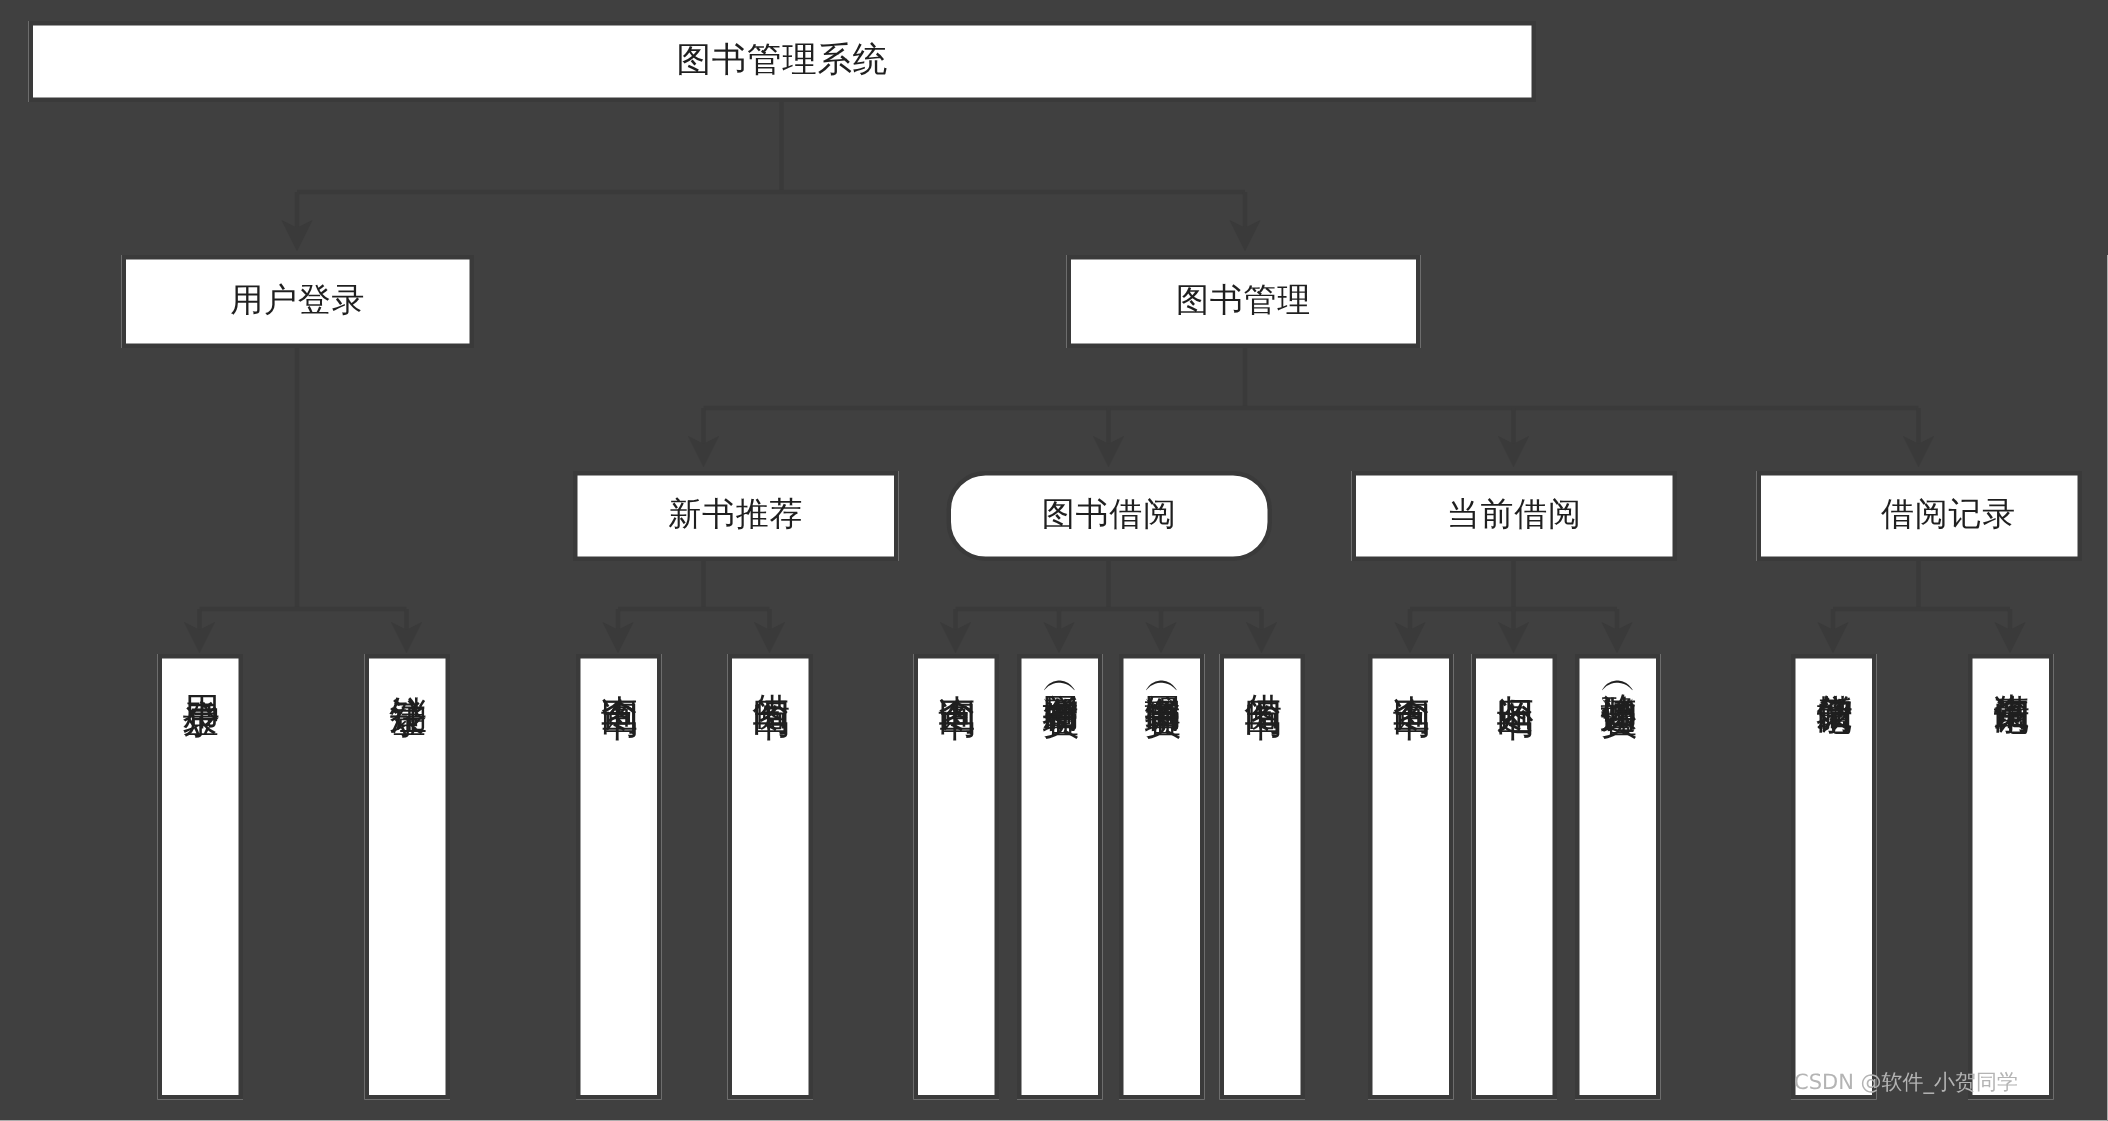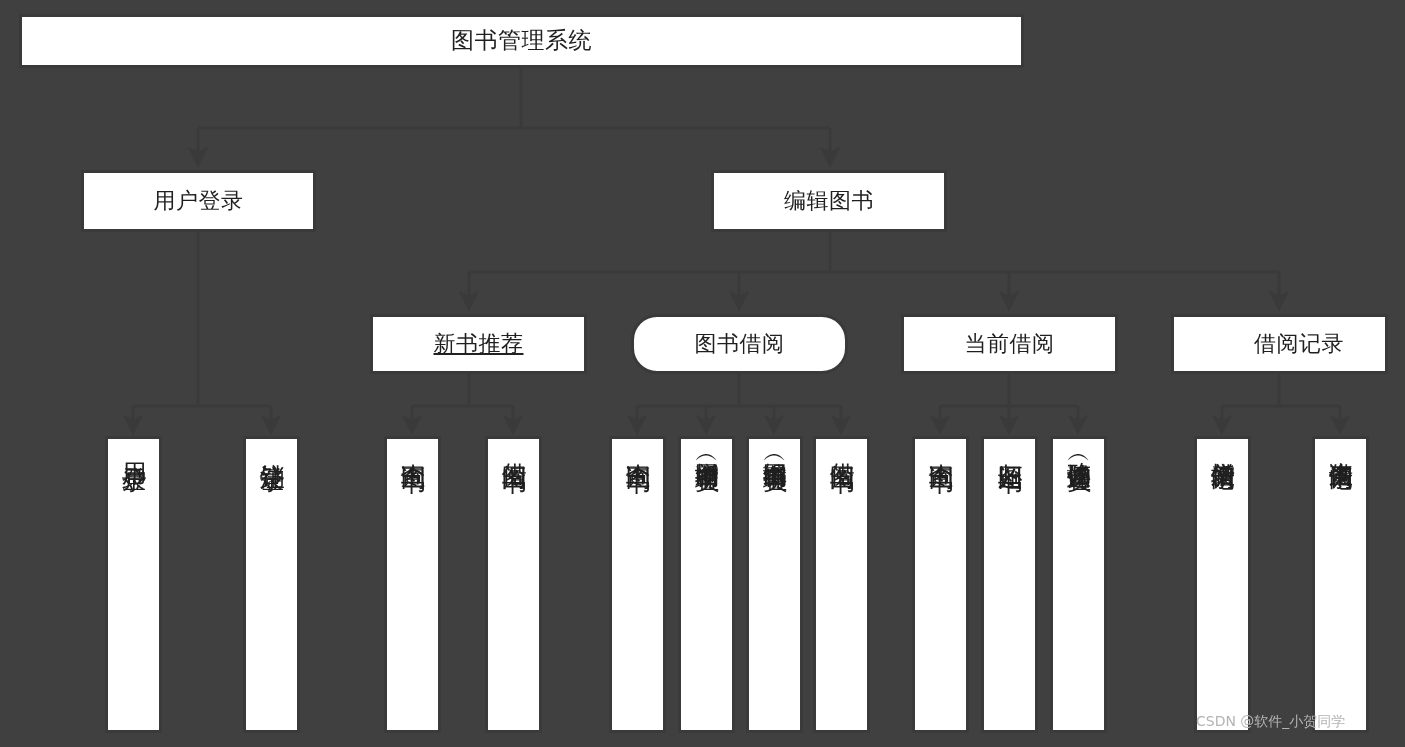--- a/index.html
+++ b/index.html
@@ -138,24 +138,24 @@
 
   <div class="node horiz" id="node-root" style="left:19px; top:14px; width:1005px; height:54px;">
     <span class="label">图书管理系统</span>
   </div>
 
   <div class="node horiz" id="node-login" style="left:81px; top:170px; width:235px; height:62px;">
     <span class="label">用户登录</span>
   </div>
 
   <div class="node horiz" id="node-bookmgmt" style="left:711px; top:170px; width:236px; height:62px;">
-    <span class="label">编辑图书</span>
-  </div>
-
-  <div class="node horiz" id="node-newbook" style="left:370px; top:314px; width:217px; height:60px;text-decoration:underline;">
+    <span class="label">图书管理</span>
+  </div>
+
+  <div class="node horiz" id="node-newbook" style="left:382px; top:314px; width:217px; height:60px;">
     <span class="label">新书推荐</span>
   </div>
 
   <div class="node horiz" id="node-borrow" style="left:631px; top:314px; width:217px; height:60px;border-radius:26px;">
     <span class="label">图书借阅</span>
   </div>
 
   <div class="node horiz" id="node-current" style="left:901px; top:314px; width:217px; height:60px;">
     <span class="label">当前借阅</span>
   </div>

